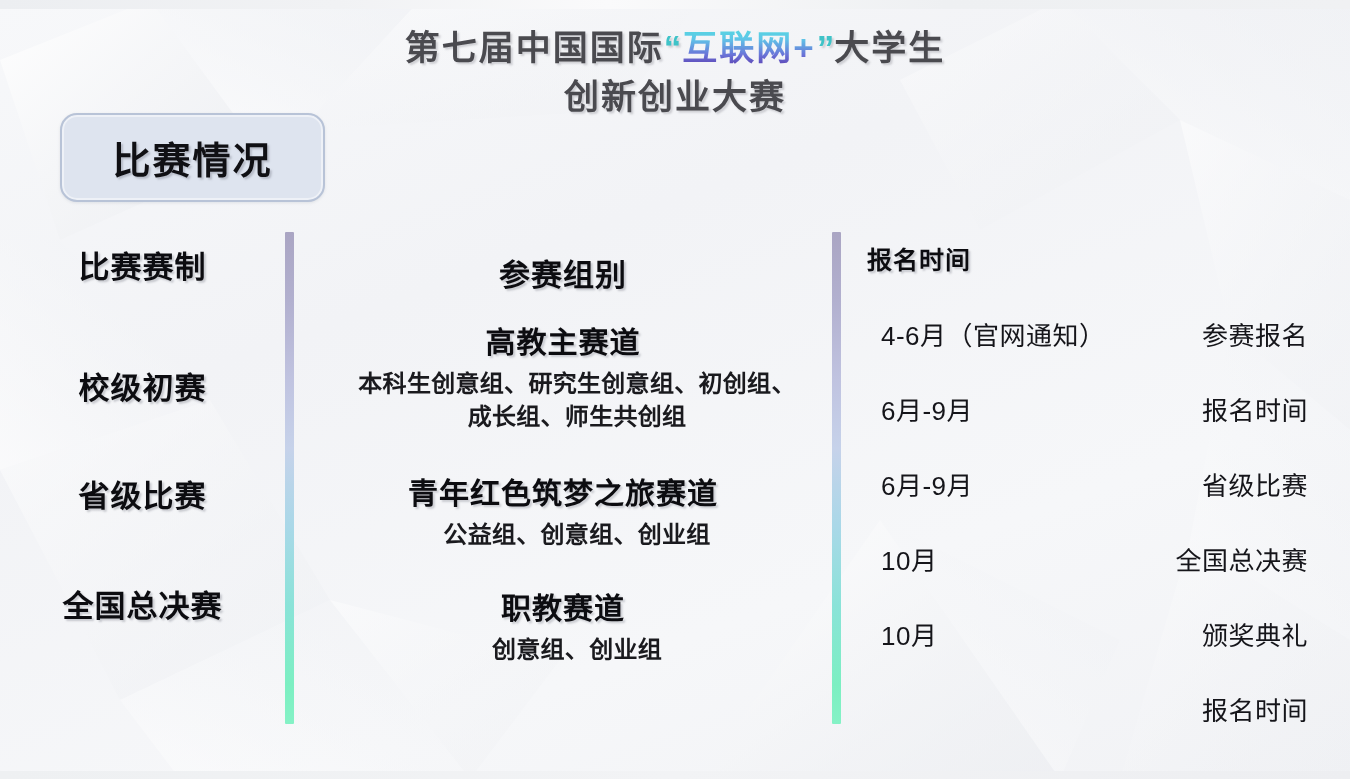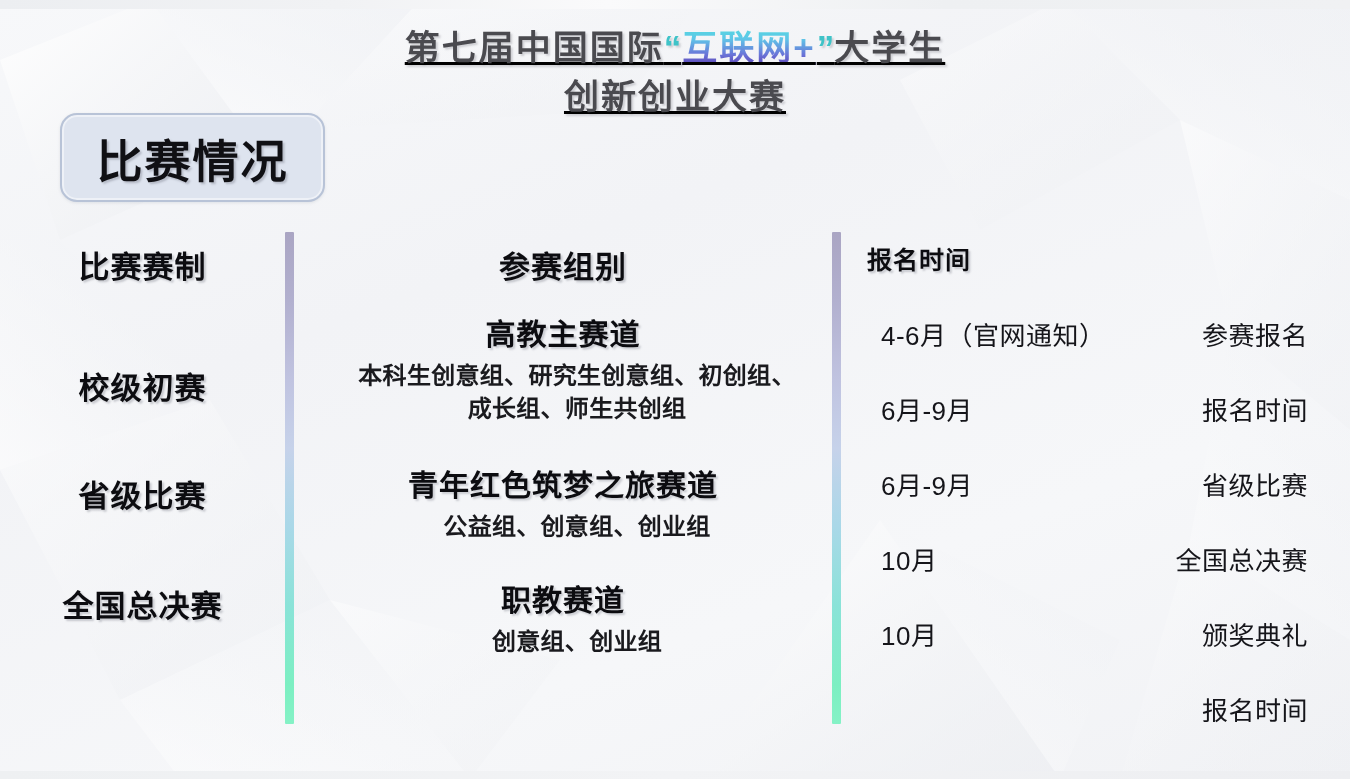--- a/index.html
+++ b/index.html
@@ -48,21 +48,20 @@
   }
 
   
   #title-block {
     position: absolute;
     left: 0;
     top: 26px;
     width: 1350px;
     text-align: center;
     line-height: 1.24;
-    text-decoration: underline;
   }
   .title-line {
     font-weight: 700;
     font-size: 35px;
     letter-spacing: 2px;
     color: #4a4a4f;
     text-shadow: 2px 2px 2px rgba(120,120,130,0.30);
     white-space: nowrap;
   }
   .title-line-2 { margin-top: 6px; }
@@ -92,21 +91,21 @@
     border-radius: 17px;
     background: linear-gradient(180deg, #e2e7f1 0%, #dce2ee 55%, #d6dde c 100%);
     background-color: #dee4ef;
     border: 2px solid #b8c3d7;
     box-shadow: inset 0 0 0 2px #eef1f7, 0 1px 3px rgba(130,138,155,0.18);
     display: flex;
     align-items: center;
     justify-content: center;
   }
   #section-badge .badge-text {
-    font-size: 46px;
+    font-size: 38px;
     font-weight: 700;
     color: #101014;
     letter-spacing: 2px;
     text-shadow: 2px 2px 2px rgba(110,112,125,0.35);
   }
 
   
   #content {
     position: absolute;
     left: 0;
@@ -167,21 +166,21 @@
     white-space: nowrap;
   }
   #col-system .stage.s0 { top: 135px; }
   #col-system .stage.s1 { top: 243px; }
   #col-system .stage.s2 { top: 353px; }
 
   
   #col-groups {
     position: absolute;
     left: 294px;
-    top: 0;
+    top: 8px;
     width: 538px;
     height: 500px;
   }
   #col-groups .col-head {
     position: absolute;
     left: 0; top: 14px;
     width: 538px;
     text-align: center;
     font-size: 31px;
     font-weight: 700;

